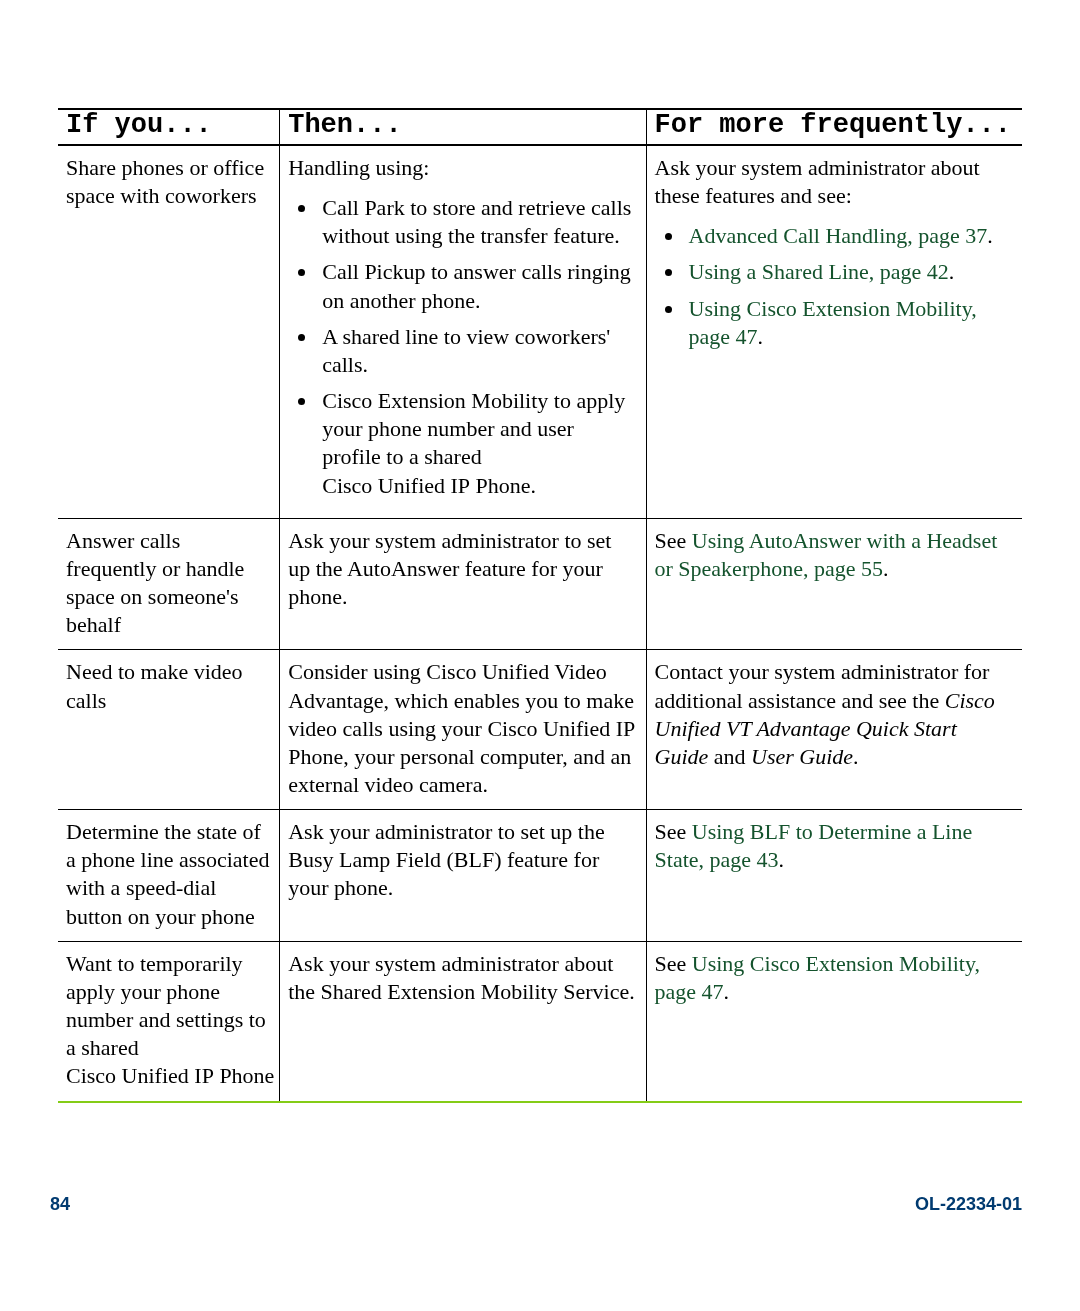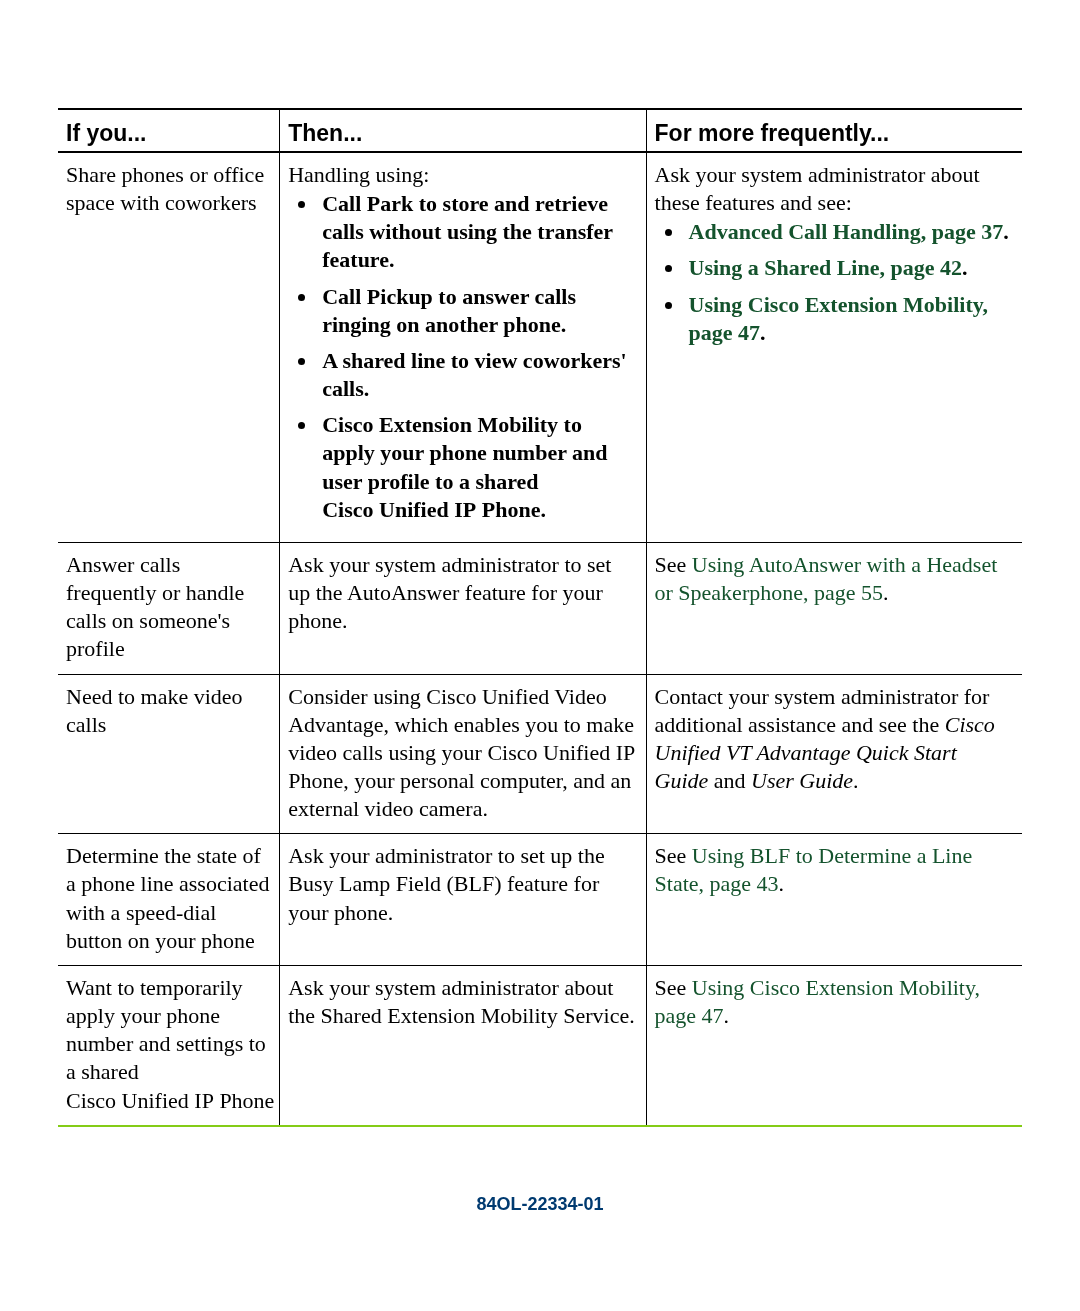--- a/index.html
+++ b/index.html
@@ -12,52 +12,52 @@
   }
   table {
     border-collapse: collapse;
     width: 100%;
     table-layout: fixed;
   }
   col.c1 { width: 23%; }
   col.c2 { width: 38%; }
   col.c3 { width: 39%; }
   th {
-    font-family: Liberation Sans, sans-serif;
+    font-family: Liberation Mono, monospace;
     font-weight: bold;
-    font-size: 23px;
+    font-size: 27px;
     text-align: left;
-    padding: 10px 8px 4px 8px;
+    padding: 0 8px 4px 8px;
     border-top: 2px solid #000;
     border-bottom: 2px solid #000;
     border-left: 1px solid #000;
     border-right: 1px solid #000;
     vertical-align: bottom;
   }
   th:first-child, td:first-child { border-left: none; }
   th:last-child,  td:last-child  { border-right: none; }
   td {
     font-size: 22px;
     line-height: 1.28;
     padding: 8px 8px 10px 8px;
     border: 1px solid #000;
     vertical-align: top;
   }
   tr.lastrow td { border-bottom: 2px solid #84cc16; }
-  ul.b { list-style: disc; padding-left: 30px; margin-top: 1px; font-weight: bold; }
+  ul.b { list-style: disc; padding-left: 30px; margin-top: 12px; }
   ul.b li { margin-bottom: 8px; padding-left: 4px; }
   .lnk { color: #14532d; }
   .ital { font-style: italic; }
   .footer {
     position: absolute;
-    left: 58px;
+    left: 50px;
     right: 58px;
     bottom: 96px;
     display: flex;
-    justify-content: center;
+    justify-content: space-between;
     font-family: Arial, Helvetica, sans-serif;
     font-weight: bold;
     font-size: 18px;
     color: #003a70;
   }
 </style>
 </head>
 <body>
 
 <table>
@@ -90,21 +90,21 @@
         <span>Ask your system administrator about these features and see:</span>
         <ul class="b">
           <li><span class="lnk">Advanced Call Handling, page&nbsp;37</span><span>.</span></li>
           <li><span class="lnk">Using a Shared Line, page&nbsp;42</span><span>.</span></li>
           <li><span class="lnk">Using Cisco Extension Mobility, page&nbsp;47</span><span>.</span></li>
         </ul>
       </td>
     </tr>
 
     <tr>
-      <td>Answer calls frequently or handle calls on someone's profile</td>
+      <td>Answer calls frequently or handle space on someone's behalf</td>
       <td>Ask your system administrator to set up the AutoAnswer feature for your phone.</td>
       <td>
         <span>See </span><span class="lnk">Using AutoAnswer with a Headset or Speakerphone, page&nbsp;55</span><span>.</span>
       </td>
     </tr>
 
     <tr>
       <td>Need to make video calls</td>
       <td>Consider using Cisco Unified Video Advantage, which enables you to make video calls using your Cisco Unified IP Phone, your personal computer, and an external video camera.</td>
       <td>

